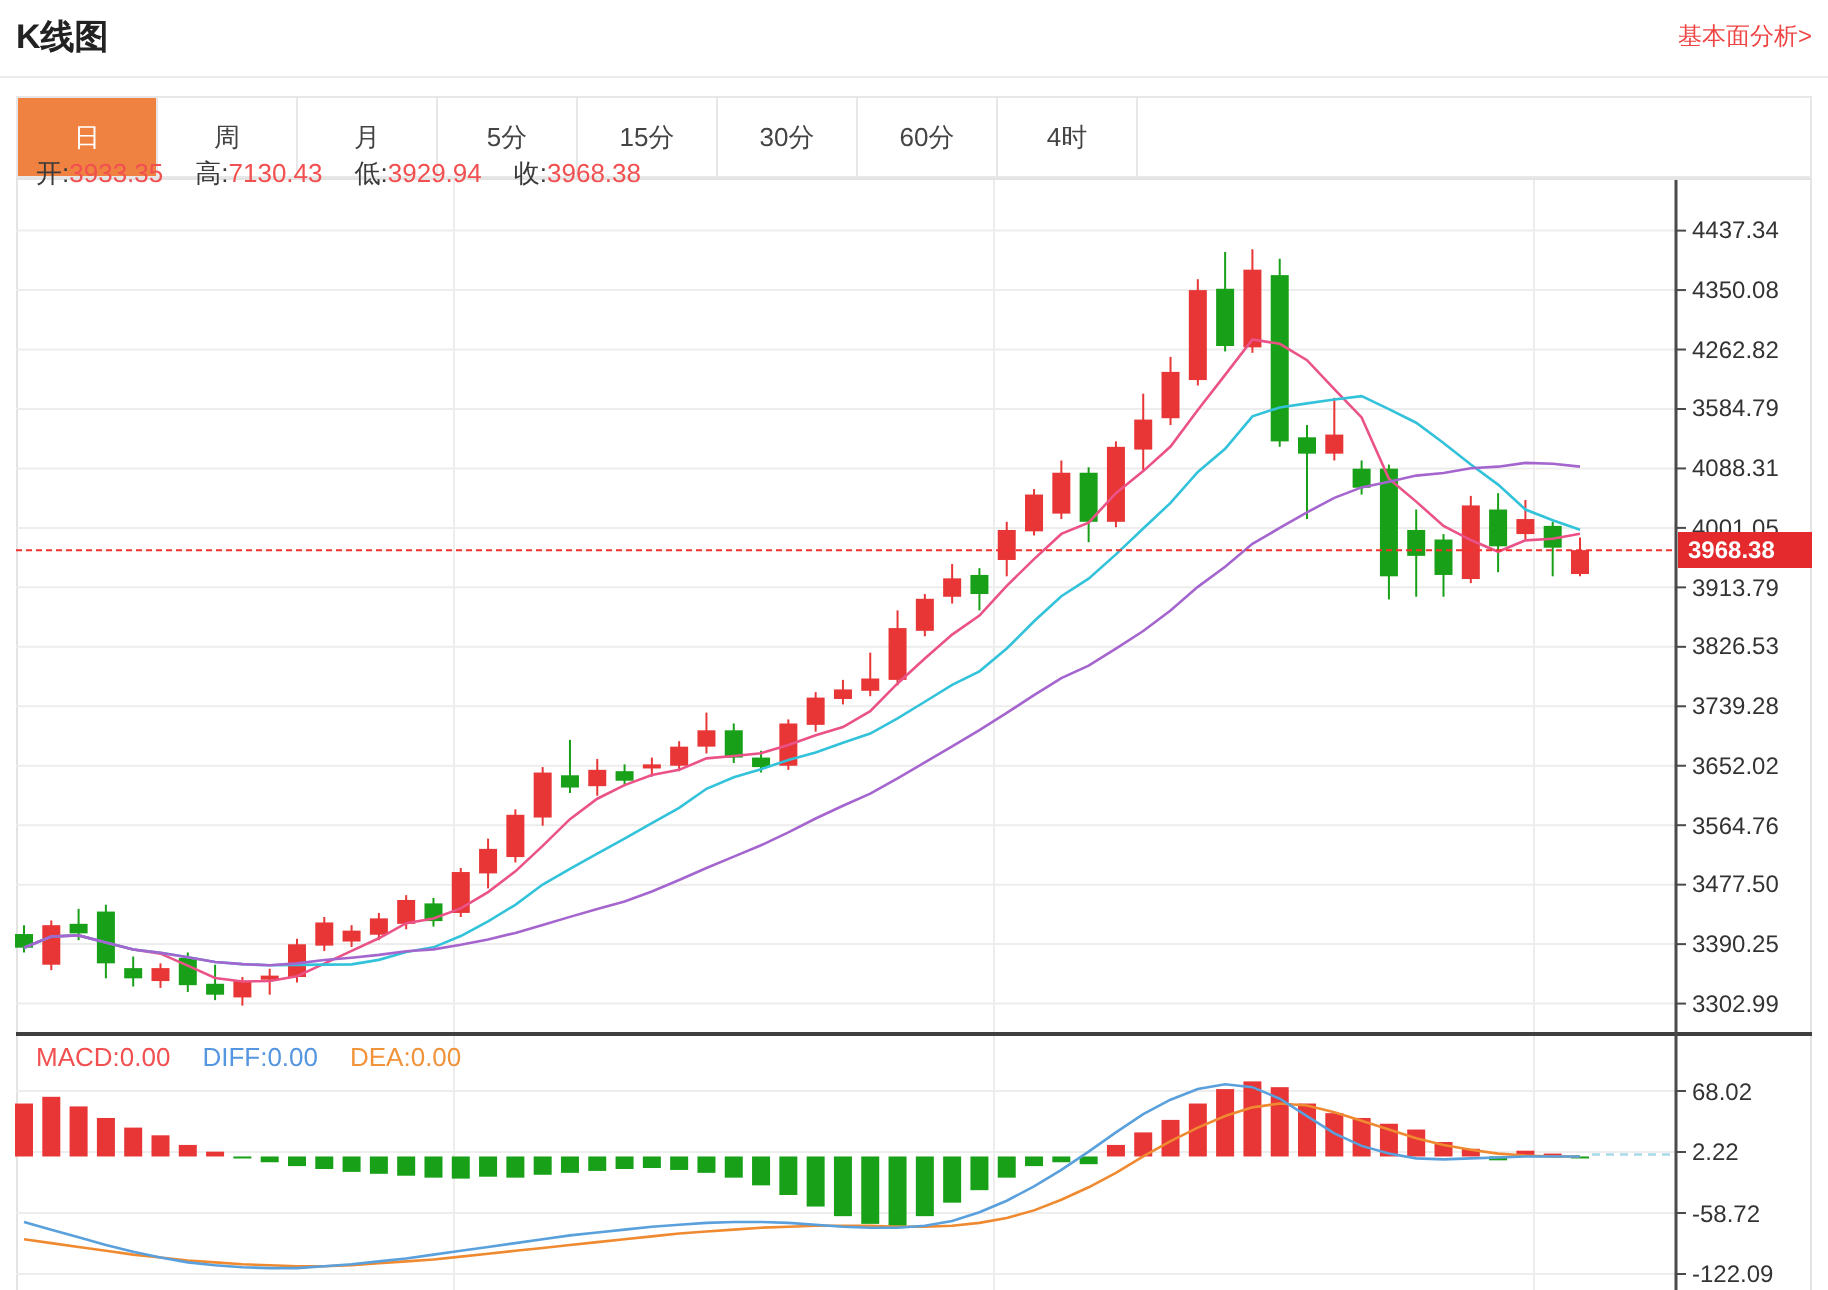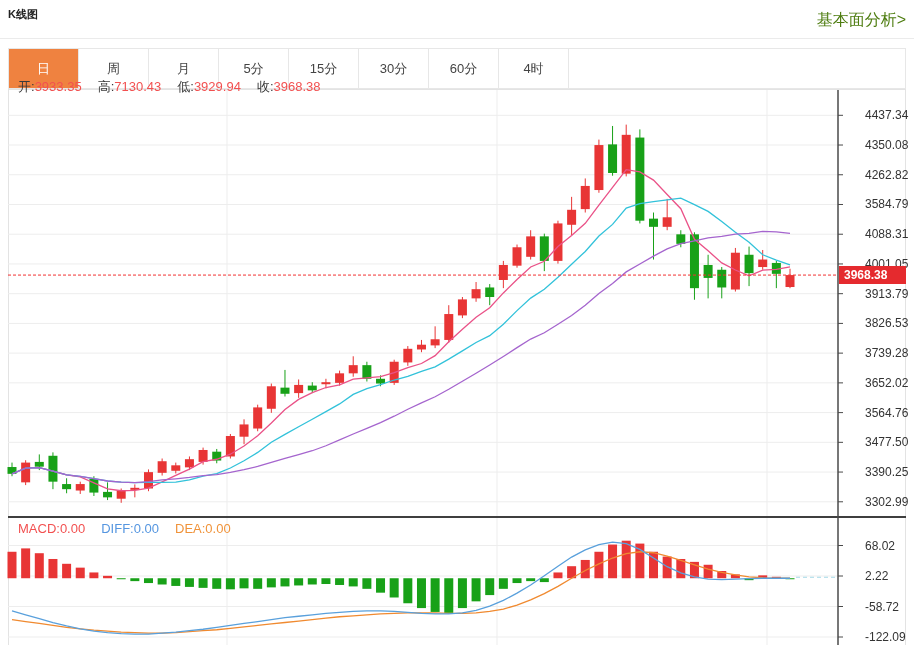--- a/index.html
+++ b/index.html
@@ -1,39 +1,39 @@
 <!DOCTYPE html>
 <html><head>
 <meta charset="utf-8">
 <style>
   html,body{margin:0;padding:0;background:#fff;}
   .page{position:relative;width:914px;height:645px;overflow:hidden;background:#fff;
         font-family:"Liberation Sans","DejaVu Sans",sans-serif;}
-  .page-title{position:absolute;left:8px;top:7px;font-size:11px;font-weight:bold;color:#222;}
-  .analysis-link{position:absolute;right:8px;top:10px;font-size:16px;color:#4d7c0f;text-decoration:none;cursor:pointer;}
+  .page-title{position:absolute;left:8px;top:7px;font-size:17px;font-weight:bold;color:#222;}
+  .analysis-link{position:absolute;right:8px;top:10px;font-size:12px;color:#ef4444;text-decoration:none;cursor:pointer;}
   .title-divider{position:absolute;left:0;right:0;top:38px;border-top:1px solid #ebebeb;}
   .tab-bar{position:absolute;left:8px;right:8px;top:48px;height:41px;display:flex;border:1px solid #e7e7e7;background:#fff;box-sizing:border-box;}
   .tab{width:70px;display:flex;align-items:center;justify-content:center;font-size:13px;color:#444;
        border-right:1px solid #e7e7e7;cursor:pointer;background:#fff;box-sizing:border-box;}
   .tab.active{background:#ef8240;color:#fff;}
   .tab-filler{flex:1;}
   .chart-box{position:absolute;left:8px;right:8px;top:89px;bottom:0;border:1px solid #e3e3e3;border-bottom:none;box-sizing:border-box;}
   .chart-canvas{position:absolute;left:0;top:0;width:914px;height:645px;}
   .legend{position:absolute;display:flex;gap:16px;font-size:13px;white-space:nowrap;}
   .ohlc-legend{left:18px;top:78px;}
   .ma-legend{left:18px;top:113px;}
   .macd-legend{left:18px;top:521px;}
   .lbl{color:#3a3a3a;}
   .val-red{color:#f25050;}
   .ma5{color:#ee5f96;}
   .ma10{color:#2fc3d9;}
   .ma20{color:#a96ad2;}
   .diff-blue{color:#5596e0;}
   .dea-orange{color:#f0933a;}
-  .axis-labels{position:absolute;left:838px;right:0;top:0;bottom:0;pointer-events:none;margin-left:19px;}
+  .axis-labels{position:absolute;left:838px;right:0;top:0;bottom:0;pointer-events:none;}
   .axis-label{position:absolute;left:8px;font-size:12px;color:#333;line-height:14px;}
   .price-badge{position:absolute;left:839px;width:67px;height:18px;background:#e52a2e;color:#fff;
                font-size:12px;line-height:18px;padding-left:5px;box-sizing:border-box;font-weight:bold;}
 </style>
 </head>
 <body>
 
 <div class="page">
   <div class="page-title">K线图</div>
   <a class="analysis-link">基本面分析&gt;</a>

